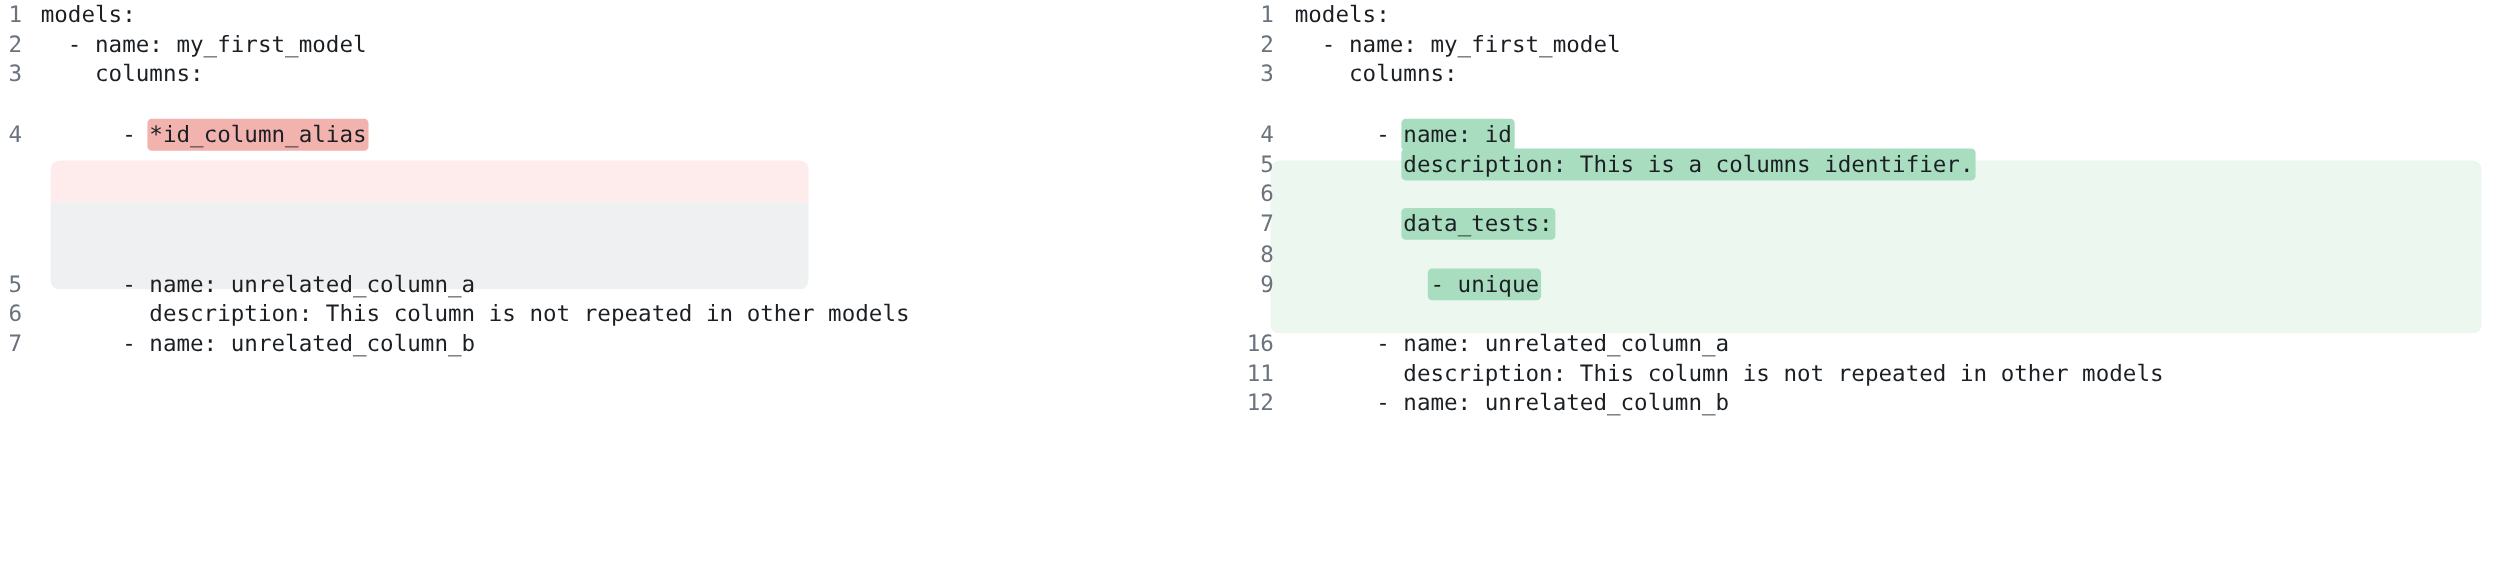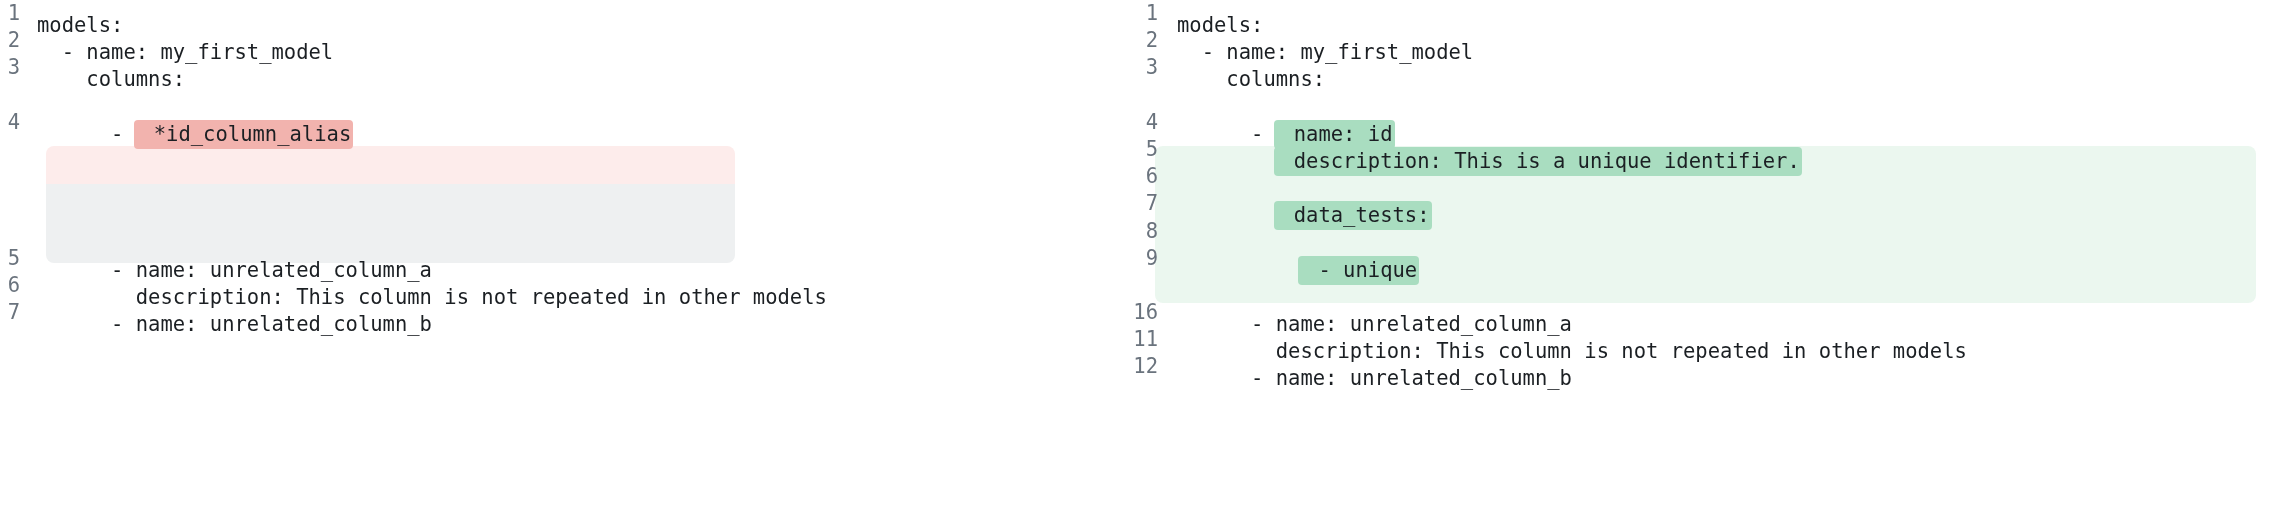--- a/index.html
+++ b/index.html
@@ -75,32 +75,32 @@
     position: absolute;
     top: 0;
     width: 34px;
     text-align: right;
     color: #6a737d;
     font-size: 20.5px;
     z-index: 1;
   }
   .code {
     position: absolute;
-    top: 12px;
+    top: 0;
     white-space: pre;
     z-index: 1;
   }
   .pane-left  .ln   { left: -14px; }
   .pane-left  .code { left: 37px;  }
   .pane-right .ln   { left: -15px; }
   .pane-right .code { left: 38px;  }
 
   .mark {
     border-radius: 4px;
-    padding: 2px 2px 3px 20px;
+    padding: 2px 2px 3px 2px;
     margin: 0 -2px;
   }
   .mark-del { background: #f2b3ae; }
   .mark-add { background: #a9ddc0; }
 
   .spacer { height: 27.2px; }
 </style>
 </head>
 <body>
 
@@ -181,21 +181,21 @@
 
       <div class="spacer"></div>
 
       <div class="line">
         <span class="ln">4</span>
         <span class="code"><span>      - </span><span class="mark mark-add">name: id</span></span>
       </div>
 
       <div class="line">
         <span class="ln">5</span>
-        <span class="code"><span>        </span><span class="mark mark-add">description: This is a unique identifier.</span></span>
+        <span class="code"><span>        </span><span class="mark mark-add">description: This is a columns identifier.</span></span>
       </div>
 
       <div class="line">
         <span class="ln">6</span>
       </div>
 
       <div class="line">
         <span class="ln">7</span>
         <span class="code"><span>        </span><span class="mark mark-add">data_tests:</span></span>
       </div>

